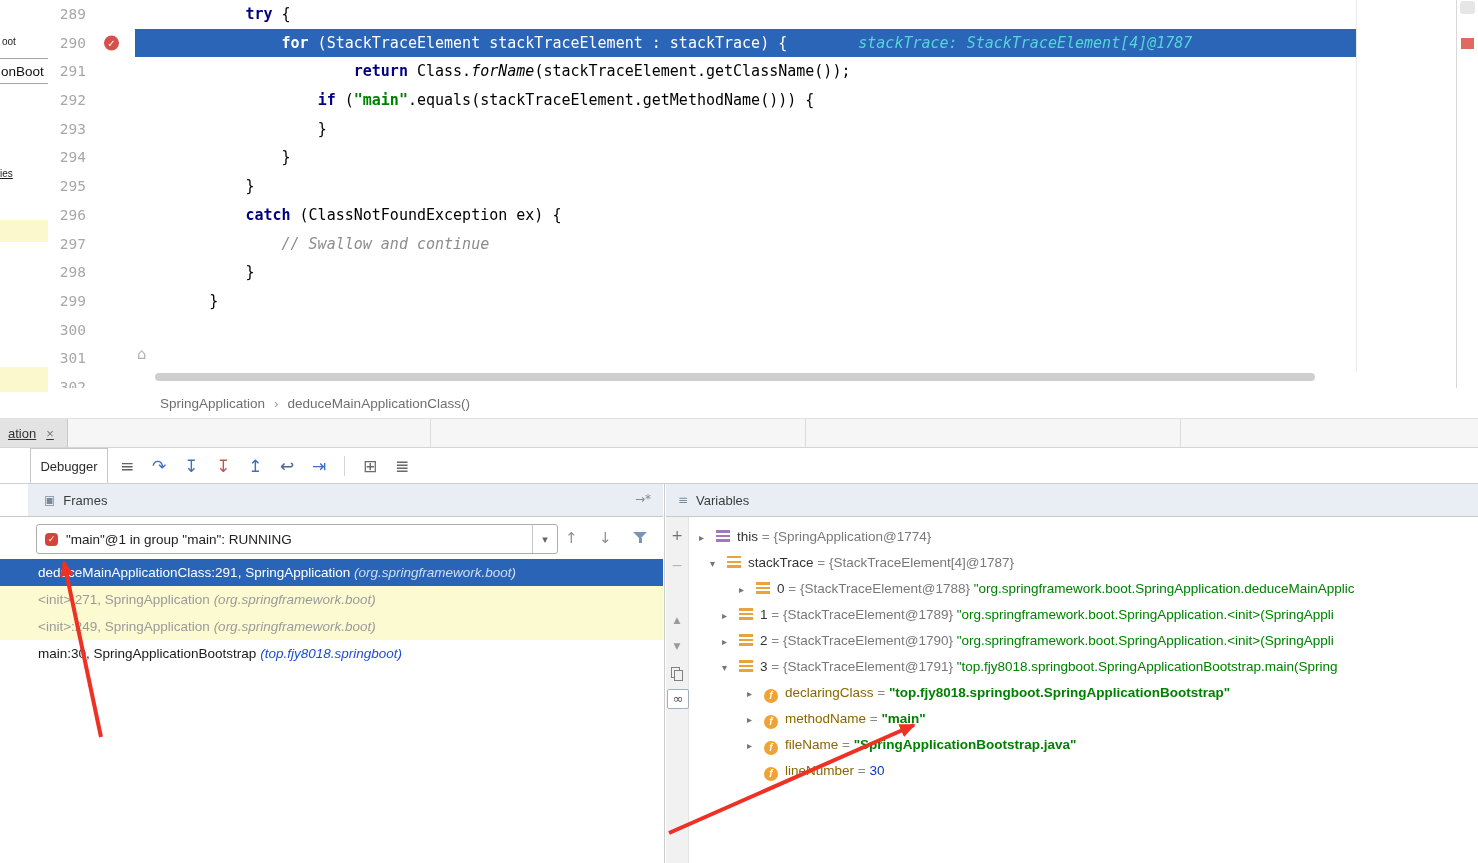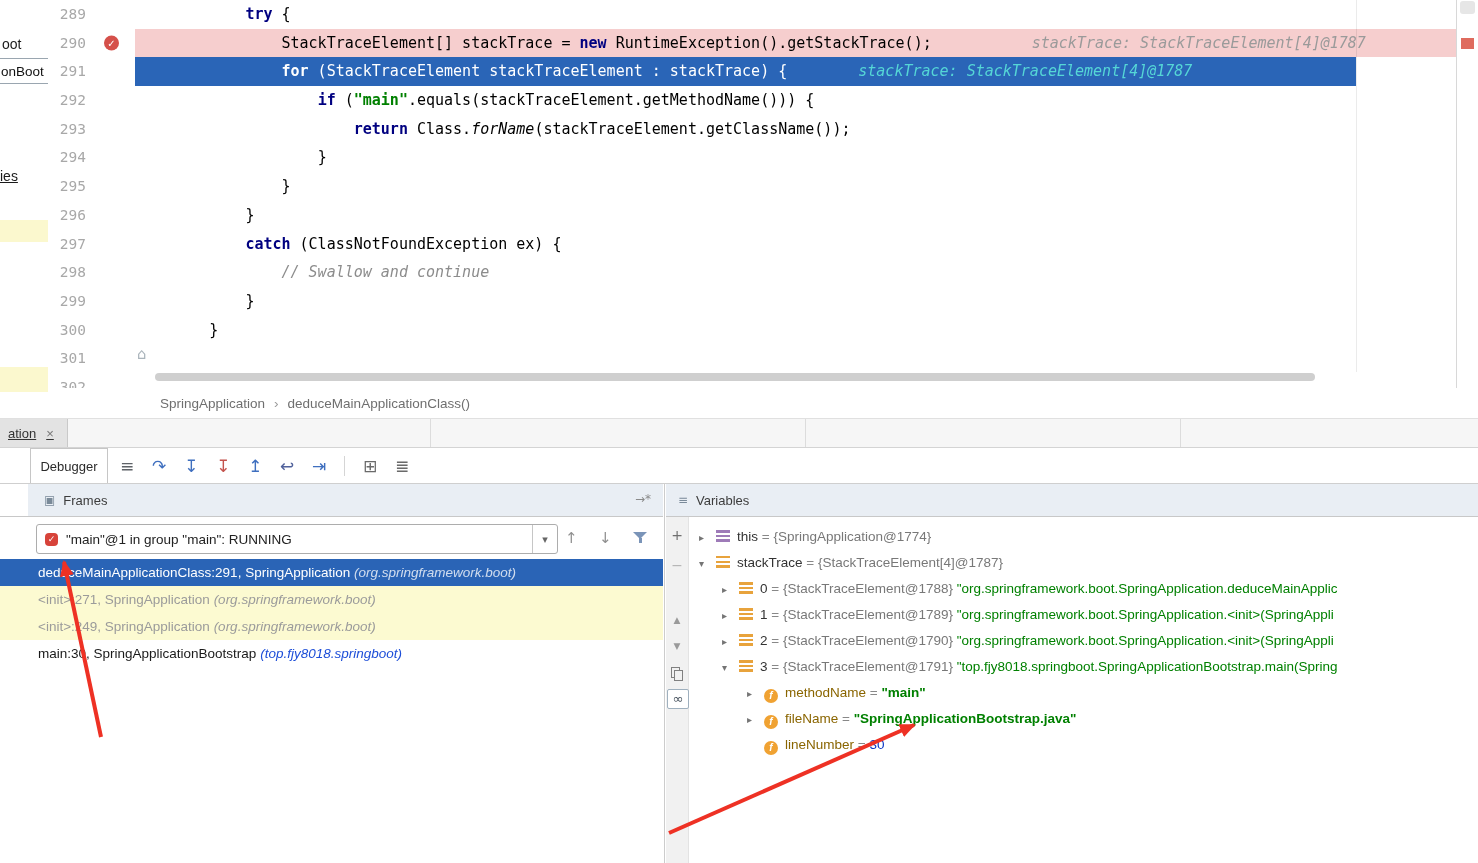--- a/index.html
+++ b/index.html
@@ -1,21 +1,21 @@
 <!DOCTYPE html>
 <html><head>
 <meta charset="utf-8">
 <style>
   html,body{margin:0;padding:0;}
   body{width:1478px;height:863px;overflow:hidden;background:#fff;
        font-family:"Liberation Sans","DejaVu Sans",sans-serif;position:relative;}
   #app{position:absolute;inset:0;}
 
   
-  .frag{position:absolute;font-size:14px;color:#1a1a1a;white-space:nowrap;}
+  .frag{position:absolute;font-size:10px;color:#1a1a1a;white-space:nowrap;}
   .sel-box{position:absolute;left:-8px;top:58px;width:56px;height:24px;border:1px solid #9aa6b0;
            display:flex;align-items:center;padding-left:8px;font-size:13.5px;color:#111;background:#fff;}
   .ystrip{position:absolute;left:0;width:48px;background:#fbf8ce;}
   #left-sep{position:absolute;left:48px;top:0;width:1px;height:418px;background:#d6d6d6;}
 
   
   #editor{position:absolute;left:48px;top:0;width:1408px;height:388px;background:#fff;overflow:hidden;}
   #gutter{position:absolute;left:0;top:0;width:87px;}
   .gut-row{position:relative;height:28.7px;line-height:28.7px;}
   .lnum{display:inline-block;width:38px;text-align:right;color:#a8a8a8;
@@ -169,24 +169,23 @@
         <div class="gut-row"><span class="lnum">296</span></div>
         <div class="gut-row"><span class="lnum">297</span></div>
         <div class="gut-row"><span class="lnum">298</span></div>
         <div class="gut-row"><span class="lnum">299</span></div>
         <div class="gut-row"><span class="lnum">300</span></div>
         <div class="gut-row"><span class="lnum">301</span></div>
         <div class="gut-row"><span class="lnum">302</span></div>
       </div>
     <div id="code">
         <div class="code-row"><span class="ct">            <span class="s-kw">try</span><span class="s-pl"> {</span></span></div>
-        <div class="code-row bp"><span class="ct">                <span class="s-pl">StackTraceElement[] stackTrace = </span><span class="s-kw">new</span><span class="s-pl"> RuntimeException().getStackTrace();</span><span class="hint" style="margin-left: 100px;">stackTrace: StackTraceElement[4]@1787</span></span></div>
         <div class="code-row cur"><span class="ct">                <span class="s-kwc">for</span><span class="s-plc"> (StackTraceElement stackTraceElement : stackTrace) { </span><span class="hint cur" style="margin-left: 62px;">stackTrace: StackTraceElement[4]@1787</span></span></div>
+        <div class="code-row"><span class="ct">                        <span class="s-kw">return</span><span class="s-pl"> Class.</span><span class="s-it">forName</span><span class="s-pl">(stackTraceElement.getClassName());</span></span></div>
         <div class="code-row"><span class="ct">                    <span class="s-kw">if</span><span class="s-pl"> (</span><span class="s-str">"main"</span><span class="s-pl">.equals(stackTraceElement.getMethodName())) {</span></span></div>
-        <div class="code-row"><span class="ct">                        <span class="s-kw">return</span><span class="s-pl"> Class.</span><span class="s-it">forName</span><span class="s-pl">(stackTraceElement.getClassName());</span></span></div>
         <div class="code-row"><span class="ct">                    <span class="s-pl">}</span></span></div>
         <div class="code-row"><span class="ct">                <span class="s-pl">}</span></span></div>
         <div class="code-row"><span class="ct">            <span class="s-pl">}</span></span></div>
         <div class="code-row"><span class="ct">            <span class="s-kw">catch</span><span class="s-pl"> (ClassNotFoundException ex) {</span></span></div>
         <div class="code-row"><span class="ct">                <span class="s-cmt">// Swallow and continue</span></span></div>
         <div class="code-row"><span class="ct">            <span class="s-pl">}</span></span></div>
         <div class="code-row"><span class="ct">        <span class="s-pl">}</span></span></div>
         <div class="code-row"><span class="ct"></span></div>
       </div>
     <div id="margin-guide"></div>
@@ -266,25 +265,26 @@
       <span class="sbi" style="color: rgb(181, 181, 181);">−</span>
       <span class="sbi small" style="color: rgb(154, 154, 154);">▲</span>
       <span class="sbi small" style="color: rgb(154, 154, 154);">▼</span>
       <span class="icon-copy" style="position: absolute;"></span>
       <span class="sbi boxed">∞</span>
     </div>
 
   <div id="vars-panel">
     <div id="vars-tree">
         <div class="vrow" style="padding-left: 10px;"><span class="chev">▸</span><span class="vicon object"></span><span class="vname">this</span><span class="veq"> = </span><span class="vref">{SpringApplication@1774}</span></div>
-        <div class="vrow" style="padding-left: 10px;"><span class="chev">▾</span><span class="vicon array"></span><span class="vname">stackTrace</span><span class="veq"> = </span><span class="vref">{StackTraceElement[4]@1787}</span></div>
-        <div class="vrow" style="padding-left: 33px;"><span class="chev">▸</span><span class="vicon element"></span><span class="vname">0</span><span class="veq"> = </span><span class="vref">{StackTraceElement@1788} </span><span class="vstr">"org.springframework.boot.SpringApplication.deduceMainApplic</span></div>
+        <div class="vrow" style="padding-left: 21px;"><span class="chev">▾</span><span class="vicon array"></span><span class="vname">stackTrace</span><span class="veq"> = </span><span class="vref">{StackTraceElement[4]@1787}</span></div>
+        <div class="vrow" style="padding-left: 50px;"><span class="chev">▸</span><span class="vicon element"></span><span class="vname">0</span><span class="veq"> = </span><span class="vref">{StackTraceElement@1788} </span><span class="vstr">"org.springframework.boot.SpringApplication.deduceMainApplic</span></div>
         <div class="vrow" style="padding-left: 33px;"><span class="chev">▸</span><span class="vicon element"></span><span class="vname">1</span><span class="veq"> = </span><span class="vref">{StackTraceElement@1789} </span><span class="vstr">"org.springframework.boot.SpringApplication.&lt;init&gt;(SpringAppli</span></div>
         <div class="vrow" style="padding-left: 33px;"><span class="chev">▸</span><span class="vicon element"></span><span class="vname">2</span><span class="veq"> = </span><span class="vref">{StackTraceElement@1790} </span><span class="vstr">"org.springframework.boot.SpringApplication.&lt;init&gt;(SpringAppli</span></div>
         <div class="vrow" style="padding-left: 33px;"><span class="chev">▾</span><span class="vicon element"></span><span class="vname">3</span><span class="veq"> = </span><span class="vref">{StackTraceElement@1791} </span><span class="vstr">"top.fjy8018.springboot.SpringApplicationBootstrap.main(Spring</span></div>
+        <div class="vrow" style="padding-left: 58px;"><span class="chev">▸</span><span class="vicon field">f</span><span class="vname fld">declaringClass</span><span class="veq"> = </span><span class="vstr b">"top.fjy8018.springboot.SpringApplicationBootstrap"</span></div>
         <div class="vrow" style="padding-left: 58px;"><span class="chev">▸</span><span class="vicon field">f</span><span class="vname fld">methodName</span><span class="veq"> = </span><span class="vstr b">"main"</span></div>
         <div class="vrow" style="padding-left: 58px;"><span class="chev">▸</span><span class="vicon field">f</span><span class="vname fld">fileName</span><span class="veq"> = </span><span class="vstr b">"SpringApplicationBootstrap.java"</span></div>
         <div class="vrow" style="padding-left: 58px;"><span class="chev"></span><span class="vicon field">f</span><span class="vname fld">lineNumber</span><span class="veq"> = </span><span class="vnum">30</span></div>
       </div>
   </div>
 
   <svg id="arrows" viewBox="0 0 1478 863">
     <defs>
       <marker id="ah" markerUnits="userSpaceOnUse" markerWidth="18" markerHeight="16" refX="14" refY="7" orient="auto">
         <path d="M0,0 L16,7 L0,14 Z" fill="#ee3124"></path>

